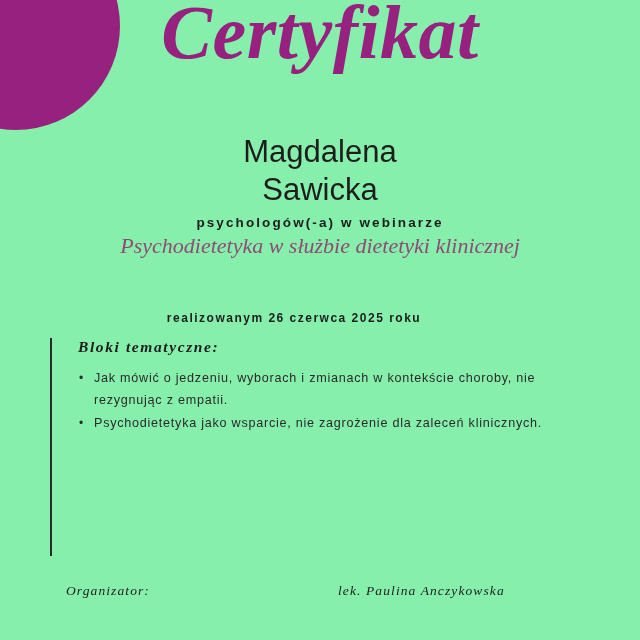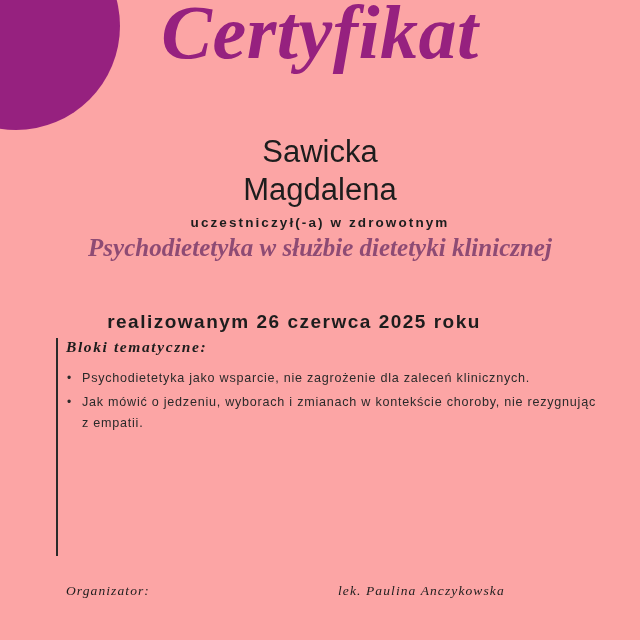--- a/index.html
+++ b/index.html
@@ -12,21 +12,21 @@
     background: #ffffff;
     font-family: "Liberation Sans", sans-serif;
     overflow: hidden;
     position: relative;
   }
 
   #certificate {
     position: relative;
     width: 640px;
     height: 640px;
-    background: #fca5a5;
+    background: #86efac;
     overflow: hidden;
   }
 
   
   .corner-circle {
     position: absolute;
     left: -88px;
     top: -78px;
     width: 208px;
     height: 208px;
@@ -76,46 +76,47 @@
 
   
   .webinar-title {
     position: absolute;
     top: 232px;
     left: 60px;
     width: 520px;
     text-align: center;
     font-family: "Liberation Serif", "DejaVu Serif", serif;
     font-style: italic;
-    font-weight: bold;
-    font-size: 25px;
+    font-weight: normal;
+    font-size: 22px;
     line-height: 1.3;
     color: #8e4b74;
   }
 
   
   .date-line {
     position: absolute;
     top: 311px;
     left: 0;
     width: 588px;
     text-align: center;
     font-family: "Liberation Sans", sans-serif;
-    font-size: 19px;
+    font-size: 12px;
     font-weight: bold;
     letter-spacing: 1.5px;
     color: #1d1d1d;
   }
 
   
   .topics {
     position: absolute;
     top: 338px;
-    left: 56px;
+    left: 50px;
     width: 548px;
+    padding-left: 18px;
     border-left: 2px solid #2a2a2a;
     box-sizing: border-box;
     min-height: 218px;
   }
   .topics-heading {
     font-family: "Liberation Serif", "DejaVu Serif", serif;
     font-style: italic;
     font-weight: bold;
     font-size: 15.5px;
     letter-spacing: 1.6px;
@@ -183,34 +184,34 @@
 </head>
 <body>
 
 <div id="certificate">
 
   <div class="corner-circle"></div>
 
   <div class="cert-title">Certyfikat</div>
 
   <div class="recipient">
+    <div class="recipient-name">Magdalena</div>
     <div class="recipient-name">Sawicka</div>
-    <div class="recipient-name">Magdalena</div>
-    <div class="recipient-role">uczestniczył(-a) w zdrowotnym</div>
+    <div class="recipient-role">psychologów(-a) w webinarze</div>
   </div>
 
   <div class="webinar-title">Psychodietetyka w służbie dietetyki klinicznej</div>
 
   <div class="date-line">realizowanym 26 czerwca 2025 roku</div>
 
   <div class="topics">
     <div class="topics-heading">Bloki tematyczne:</div>
     <ul class="topics-list" id="topics-list">
+        <li class="topic-item">Jak mówić o jedzeniu, wyborach i zmianach w kontekście choroby, nie rezygnując z empatii.</li>
         <li class="topic-item">Psychodietetyka jako wsparcie, nie zagrożenie dla zaleceń klinicznych.</li>
-        <li class="topic-item">Jak mówić o jedzeniu, wyborach i zmianach w kontekście choroby, nie rezygnując z empatii.</li>
       </ul>
   </div>
 
   <div class="footer">
     <div class="footer-col footer-col-left">
       <span class="footer-label">Organizator:</span>
     </div>
     <div class="footer-col footer-col-right">
       <span class="footer-line">lek. Paulina Anczykowska</span>
     </div>

